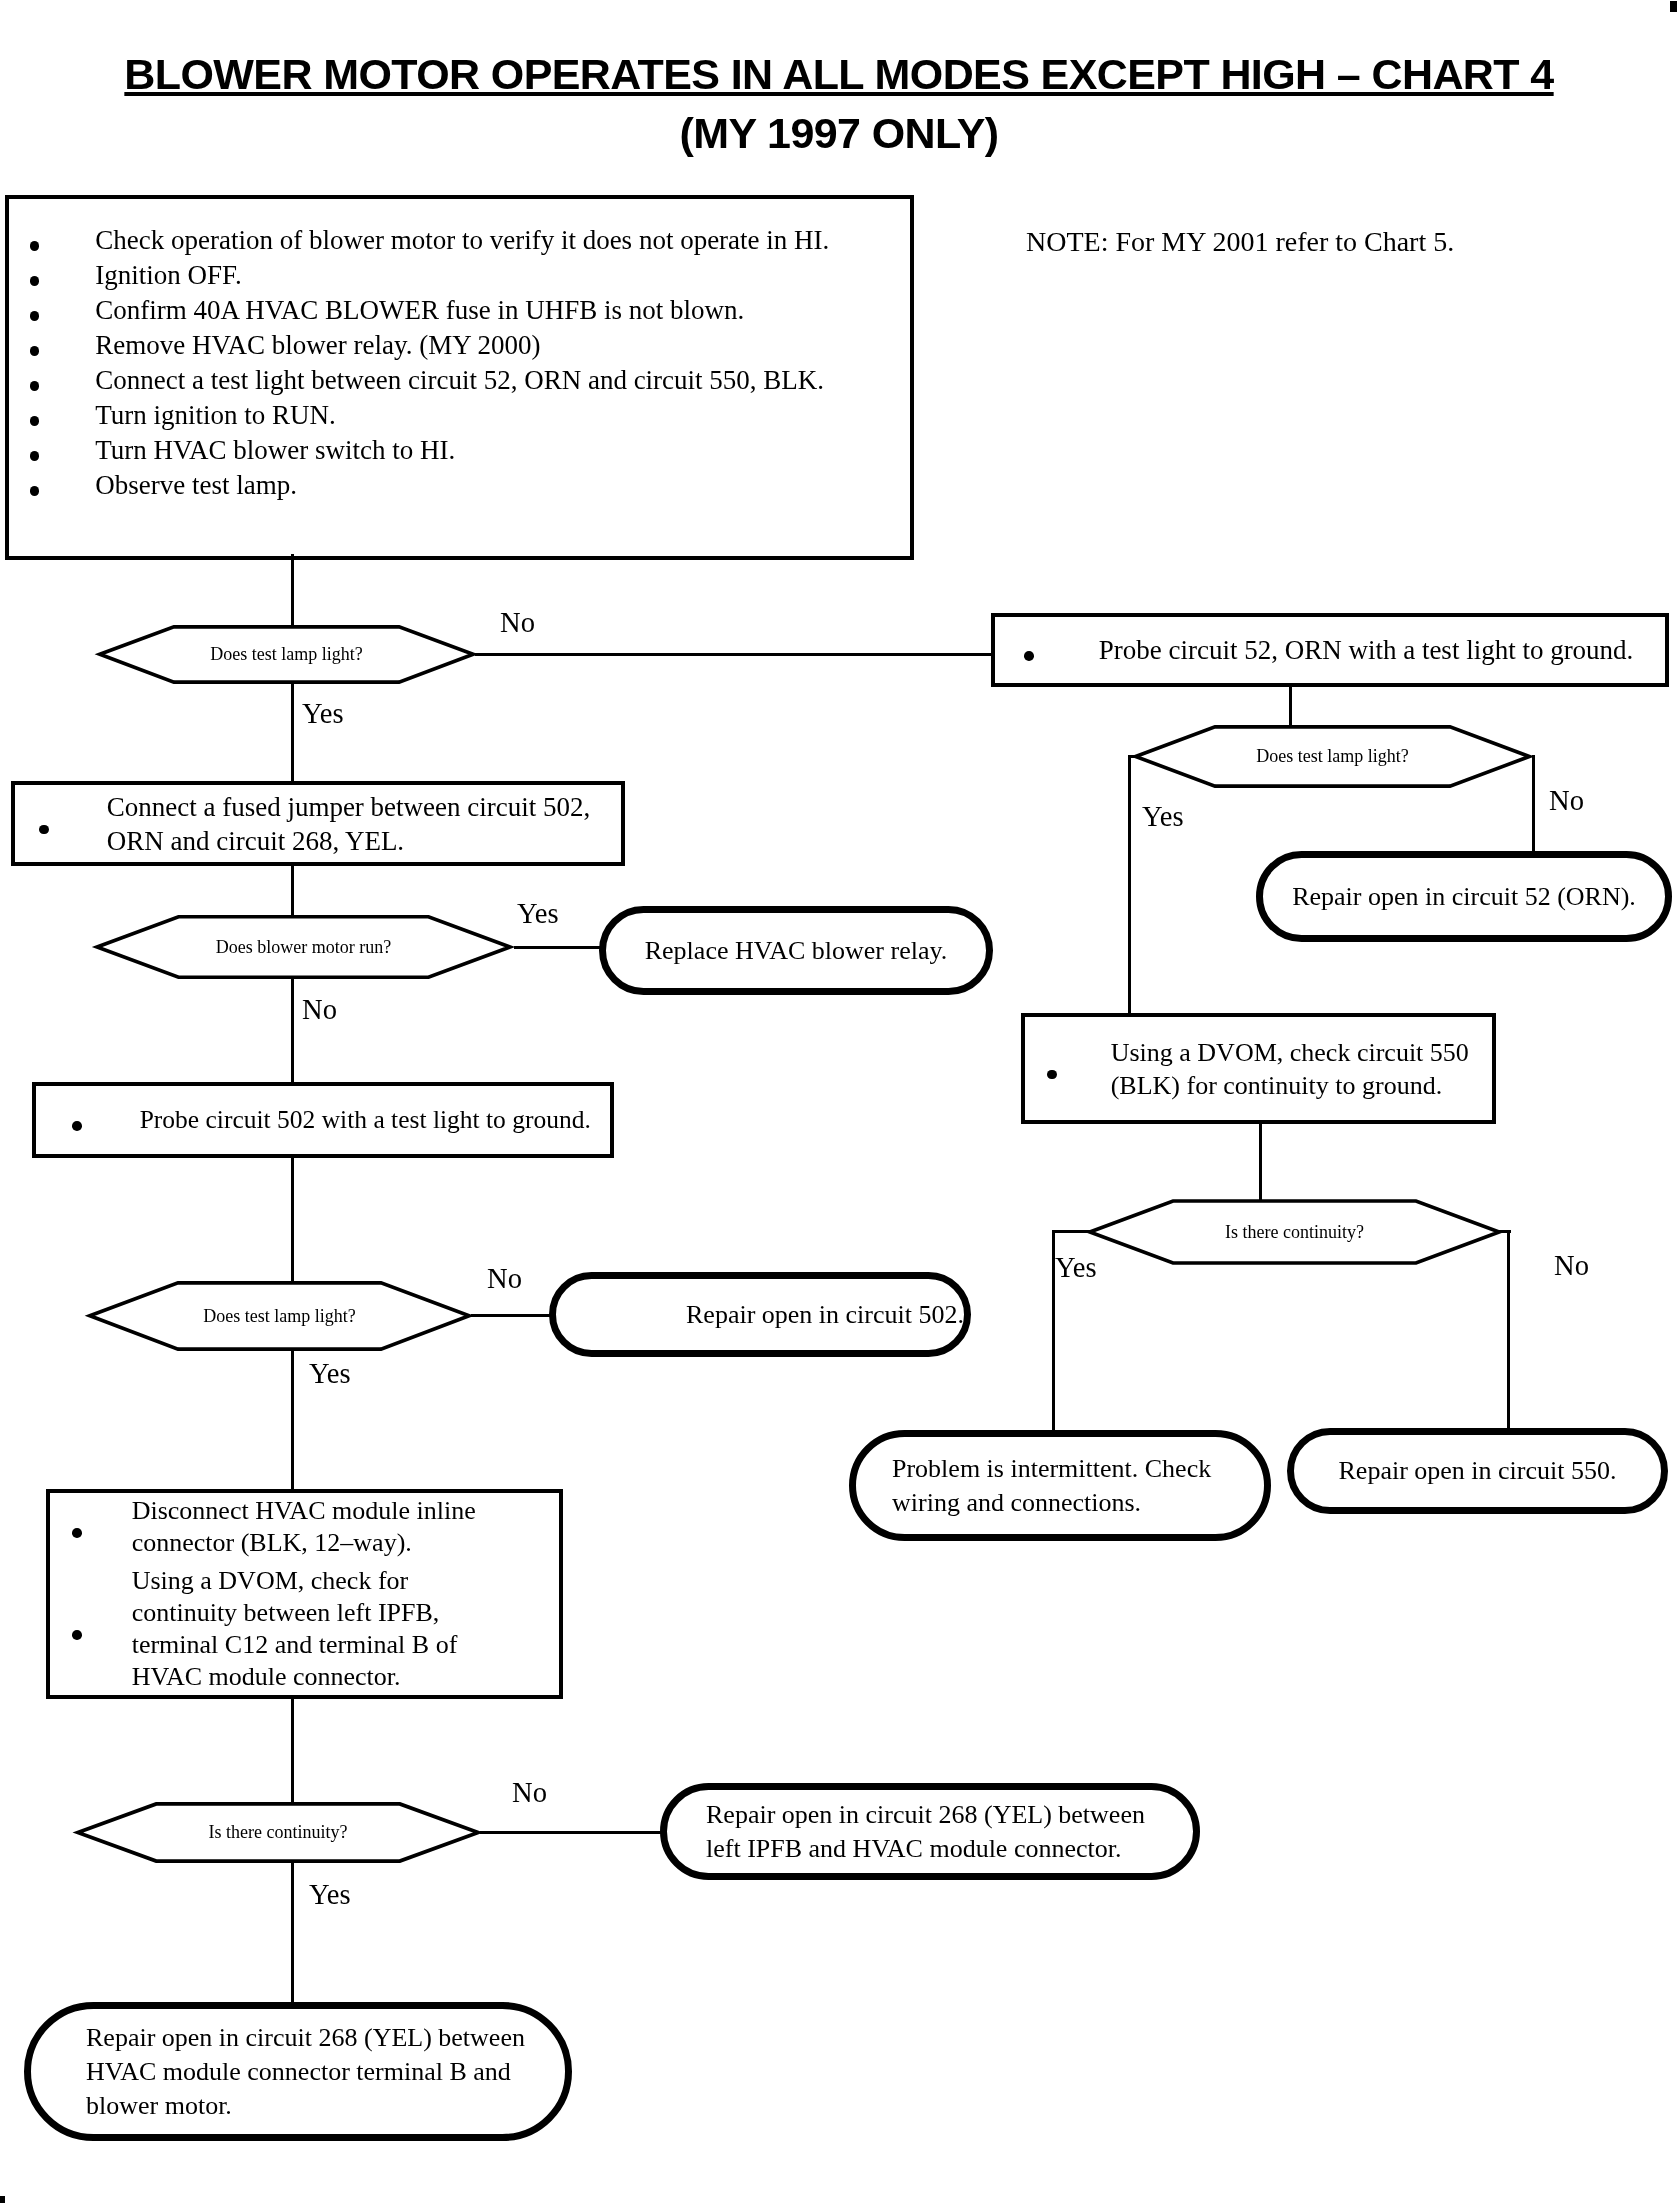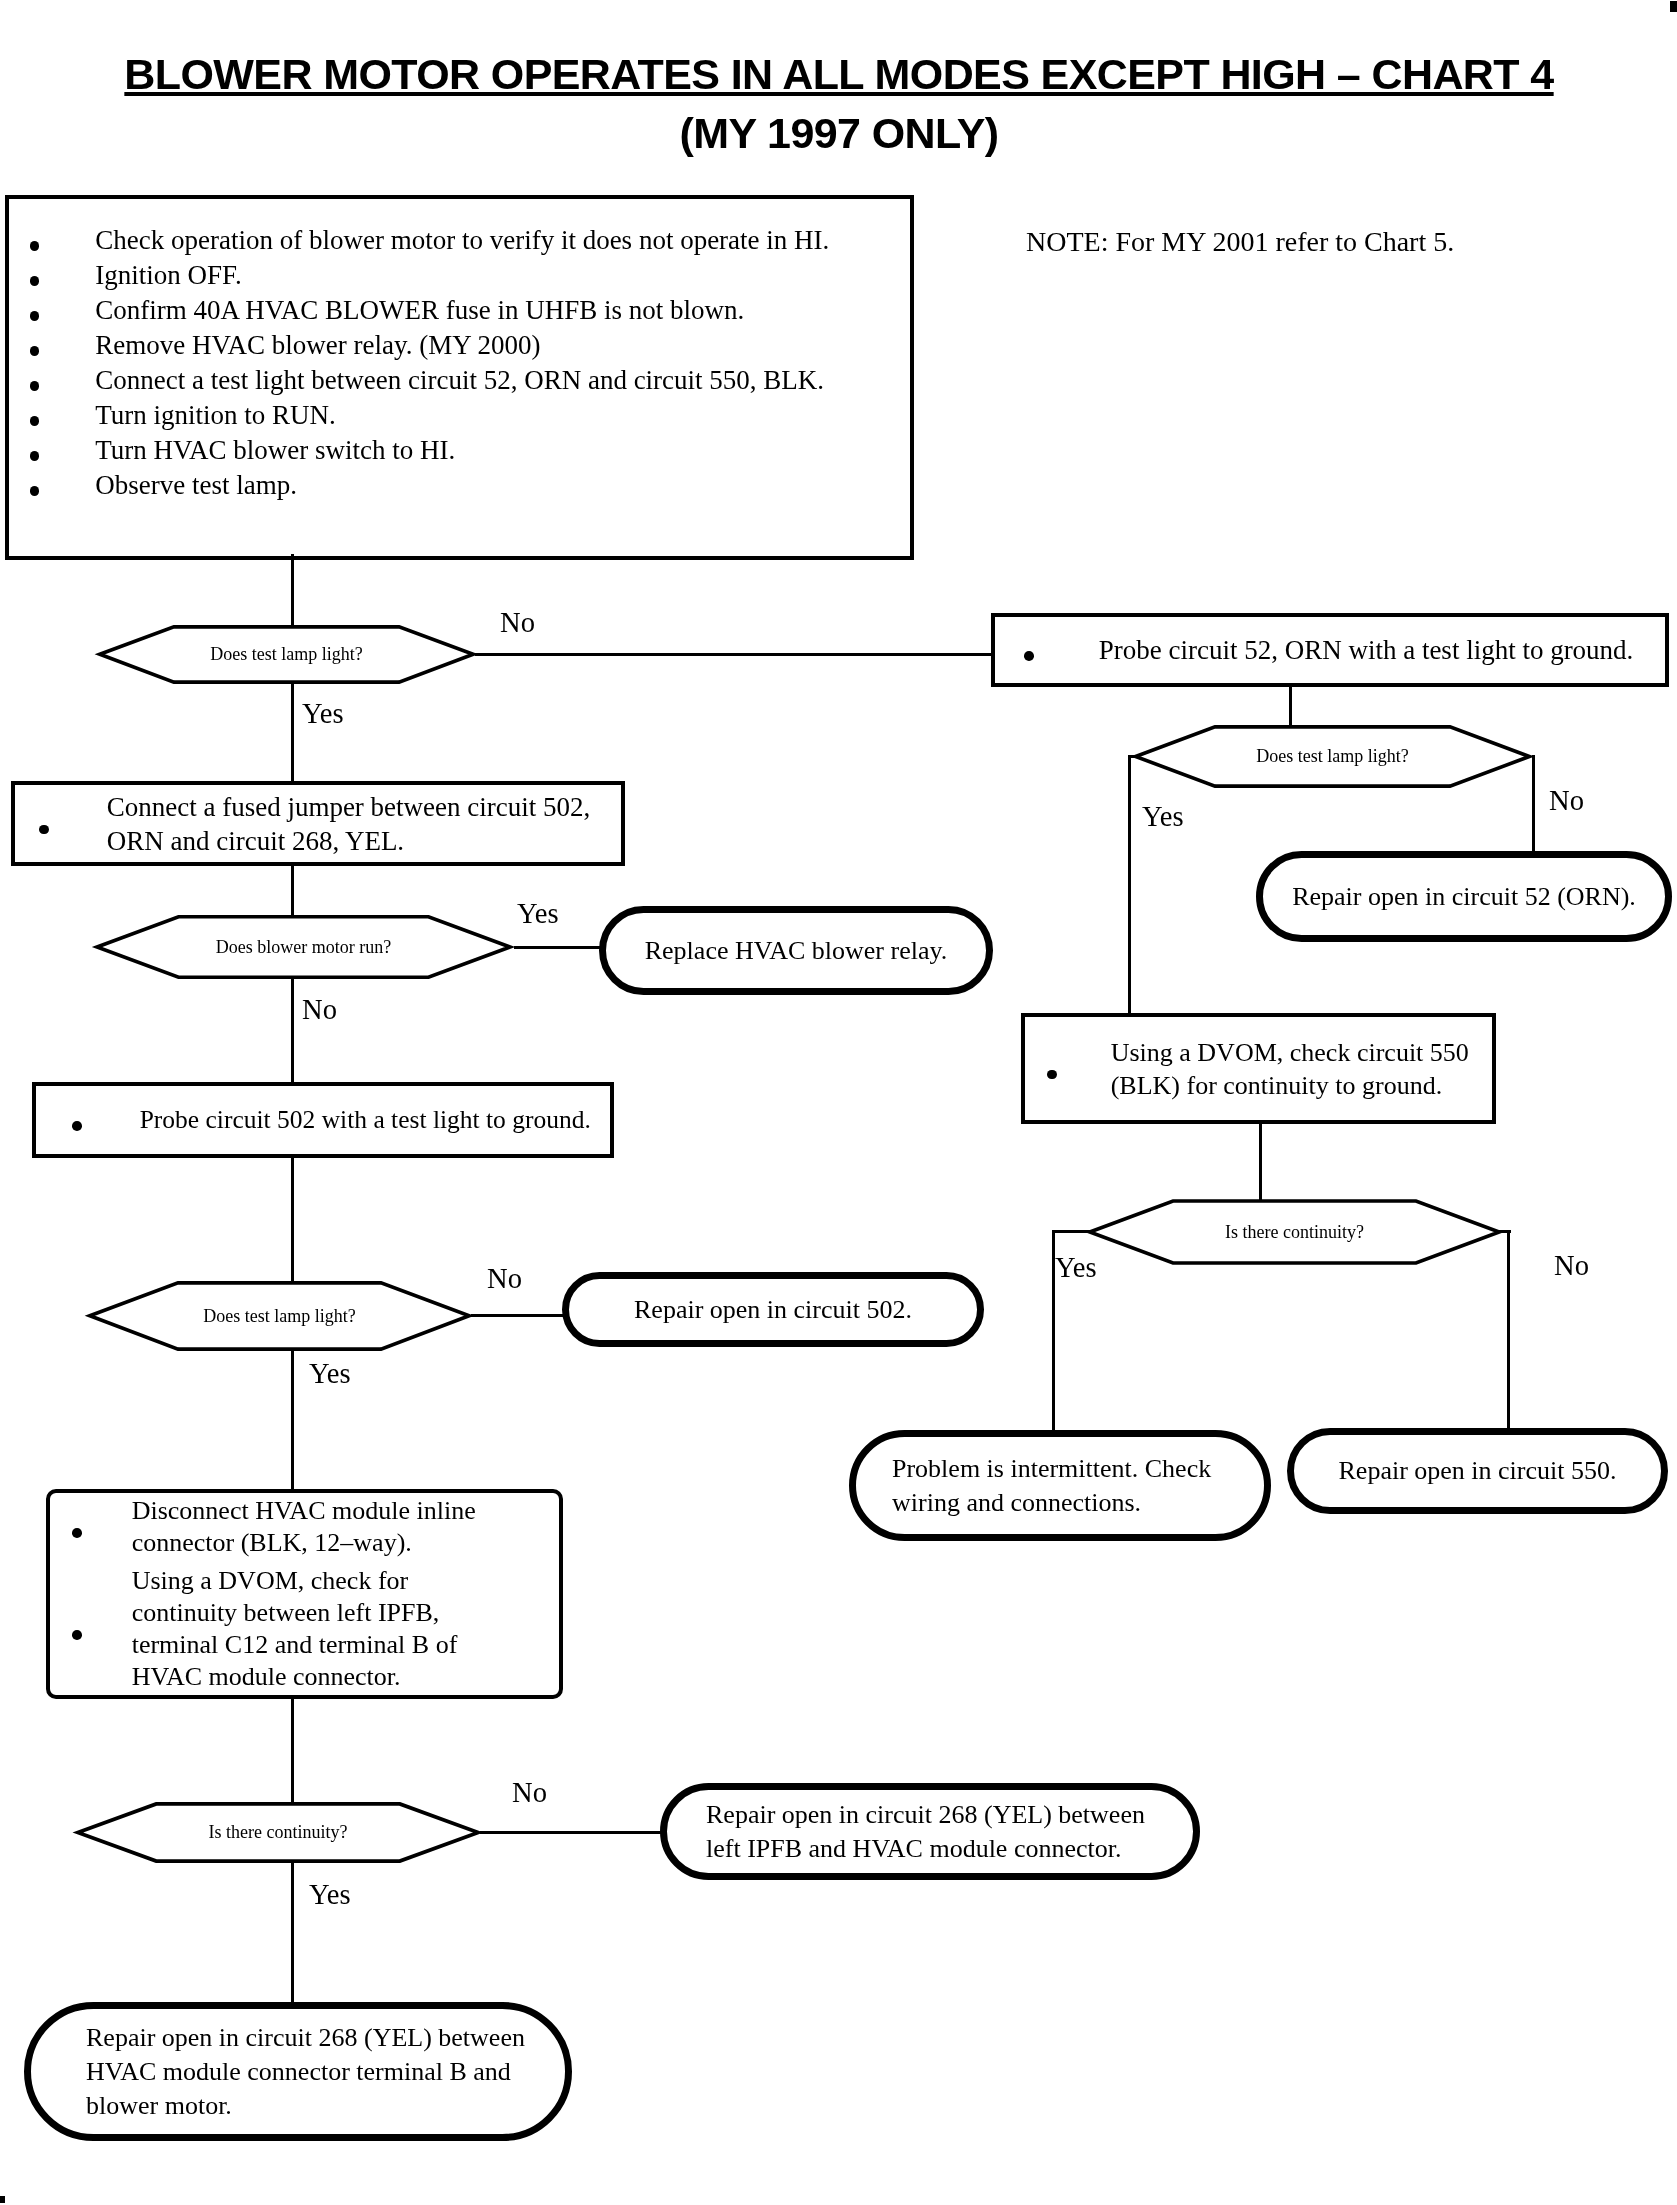--- a/index.html
+++ b/index.html
@@ -180,21 +180,21 @@
   </div>
 </div>
 
 <div class="pbox" style="left:32px; top:1082px; width:582px; height:76px; padding-left:36px;">
   <div class="row">
     <span class="bullet" style="margin-right:38px;"></span>
     <span class="ptext ln" style="font-size:25.5px;">Probe circuit 502 with a test light to ground.</span>
   </div>
 </div>
 
-<div class="pbox" style="left:46px; top:1489px; width:517px; height:210px; padding-left:22px; justify-content:center;border-radius:10px;">
+<div class="pbox" style="left:46px; top:1489px; width:517px; height:210px; padding-left:22px; justify-content:center;">
   <div class="row" style="margin-bottom:6px;">
     <span class="bullet" style="margin-right:30px;"></span>
     <span class="ptext" style="font-size:26px; line-height:32px;">
       <span class="ln" style="display:block;">Disconnect HVAC module inline</span>
       <span class="ln" style="display:block;">connector (BLK, 12–way).</span>
     </span>
   </div>
   <div class="row">
     <span class="bullet" style="margin-right:30px;"></span>
     <span class="ptext" style="font-size:26px; line-height:32px;">
@@ -213,21 +213,21 @@
       <span class="ln" style="display:block;">Using a DVOM, check circuit 550</span>
       <span class="ln" style="display:block;">(BLK) for continuity to ground.</span>
     </span>
   </div>
 </div>
 
 <div class="oval center" style="left:599px; top:906px; width:394px; height:89px; border-radius:607px;">
   <div class="ln">Replace HVAC blower relay.</div>
 </div>
 
-<div class="oval center" style="left:562px; top:1272px; width:422px; height:75px; border-radius:607px;">
+<div class="oval center" style="left:549px; top:1272px; width:422px; height:85px; border-radius:607px;align-items:flex-end;">
   <div class="ln">Repair open in circuit 502.</div>
 </div>
 
 <div class="oval" style="left:660px; top:1783px; width:540px; height:97px; border-radius:55px; padding-left:39px;">
   <div class="ln">Repair open in circuit 268 (YEL) between</div>
   <div class="ln">left IPFB and HVAC module connector.</div>
 </div>
 
 <div class="oval" style="left:24px; top:2002px; width:548px; height:139px; border-radius:73px; padding-left:55px;">
   <div class="ln">Repair open in circuit 268 (YEL) between</div>

